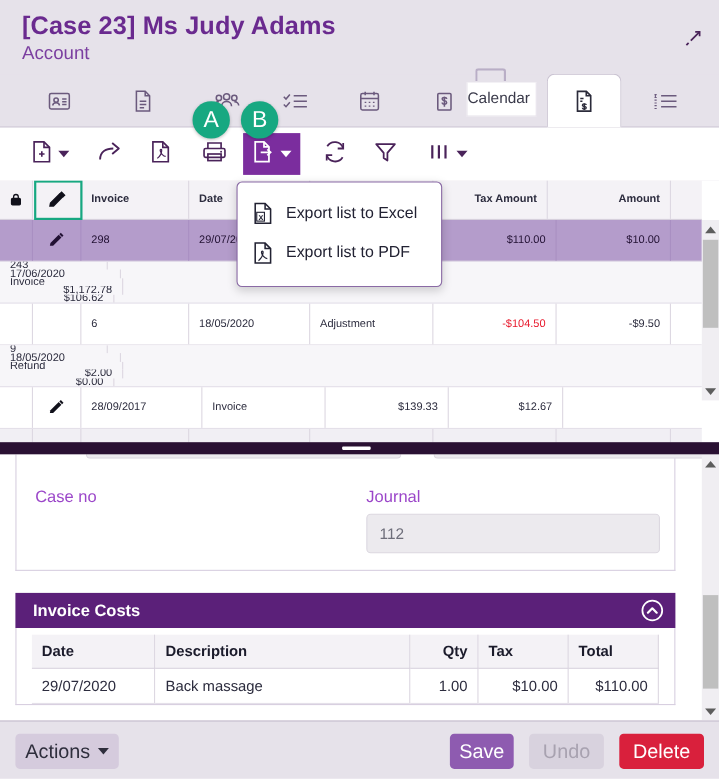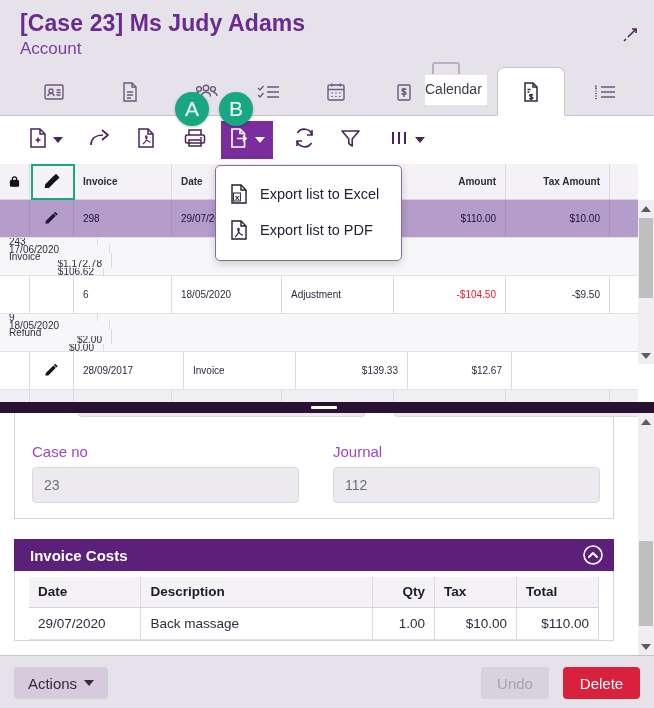--- a/index.html
+++ b/index.html
@@ -287,21 +287,21 @@
   
   .footer {
     position: absolute; left: 0; top: 655px; width: 654px; height: 53px;
     background: #e6e2ea;
     border-top: 1px solid #c7bfd0;
   }
   .btn {
     position: absolute; top: 11px; height: 32px;
     display: flex; align-items: center; justify-content: center;
     border: none; border-radius: 4px;
-    font-size: 15px; font-family: "Liberation Sans", sans-serif;
+    font-size: 18px; font-family: "Liberation Sans", sans-serif;
     cursor: pointer;
   }
   .btn-actions { left: 14px; width: 94px; background: #d5cbdd; color: #2e2e3c; }
   .btn-save    { left: 409px; width: 58px; background: #8e5bb0; color: #ffffff; }
   .btn-undo    { left: 481px; width: 68px; background: #d8d2de; color: #a8a2b0; cursor: default; text-align: right; }
   .btn-delete  { left: 563px; width: 77px; background: #d9203c; color: #ffffff; }
   .btn-actions .cr {
     width:0;height:0;border-left:5px solid transparent;border-right:5px solid transparent;
     border-top:6px solid #2e2e3c; margin-left:7px;
   }
@@ -515,22 +515,22 @@
       </div>
       <div class="gcell c-edit ctr">
         <svg width="18" height="18" viewBox="0 0 18 18" fill="none" stroke="#11111b" stroke-width="1.4">
           <path d="M2.5 14.2L3 11.6l8-8 2.6 2.6-8 8z" fill="#11111b"></path>
           <path d="M11.6 3.2l1.4-1.4 2.6 2.6-1.4 1.4z" fill="#11111b"></path>
         </svg>
       </div>
       <div class="gcell c-inv">Invoice</div>
       <div class="gcell c-date">Date</div>
       <div class="gcell c-type">Type</div>
+      <div class="gcell c-tax num">Tax Amount</div>
       <div class="gcell c-amt num">Amount</div>
-      <div class="gcell c-tax num">Tax Amount</div>
     </div>
 
     <div class="grow body sel">
       <div class="gcell c-lock"></div>
       <div class="gcell c-edit ctr">
         <svg width="17" height="17" viewBox="0 0 18 18" fill="none">
           <path d="M2.5 14.2L3 11.6l8-8 2.6 2.6-8 8z" fill="#221133"></path>
           <path d="M11.6 3.2l1.4-1.4 2.6 2.6-1.4 1.4z" fill="#221133"></path>
         </svg>
       </div>
@@ -634,21 +634,20 @@
     <div class="handle"></div>
   </div>
 
   <div class="detail">
 
     <div class="card">
       <div class="ghost-field" style="left:63px; width:287px;"></div>
       <div class="ghost-field" style="left:379px; width:267px;"></div>
 
       <div class="f-label" style="left:17px; top:30px;">Case no</div>
-      <div class="f-input" style="left:17px; top:54px; width:267px;">23</div>
 
       <div class="f-label" style="left:318px; top:30px;">Journal</div>
       <div class="f-input" style="left:318px; top:54px; width:267px;">112</div>
     </div>
 
     <div class="ic-panel">
       <div class="ic-header">
         <span>Invoice Costs</span>
         <span class="collapse-btn">
           <svg width="22" height="22" viewBox="0 0 22 22" fill="none" stroke="#ffffff" stroke-width="1.6">
@@ -690,17 +689,18 @@
           <div class="tri-dn"></div>
         </div>
     </div>
   </div>
 
   <div class="footer">
     <div class="btn btn-actions">
       <span>Actions</span>
       <span class="cr"></span>
     </div>
+    <div class="btn btn-save">Save</div>
     <div class="btn btn-undo">Undo</div>
     <div class="btn btn-delete">Delete</div>
   </div>
 
 </div>
 
 </body></html>

